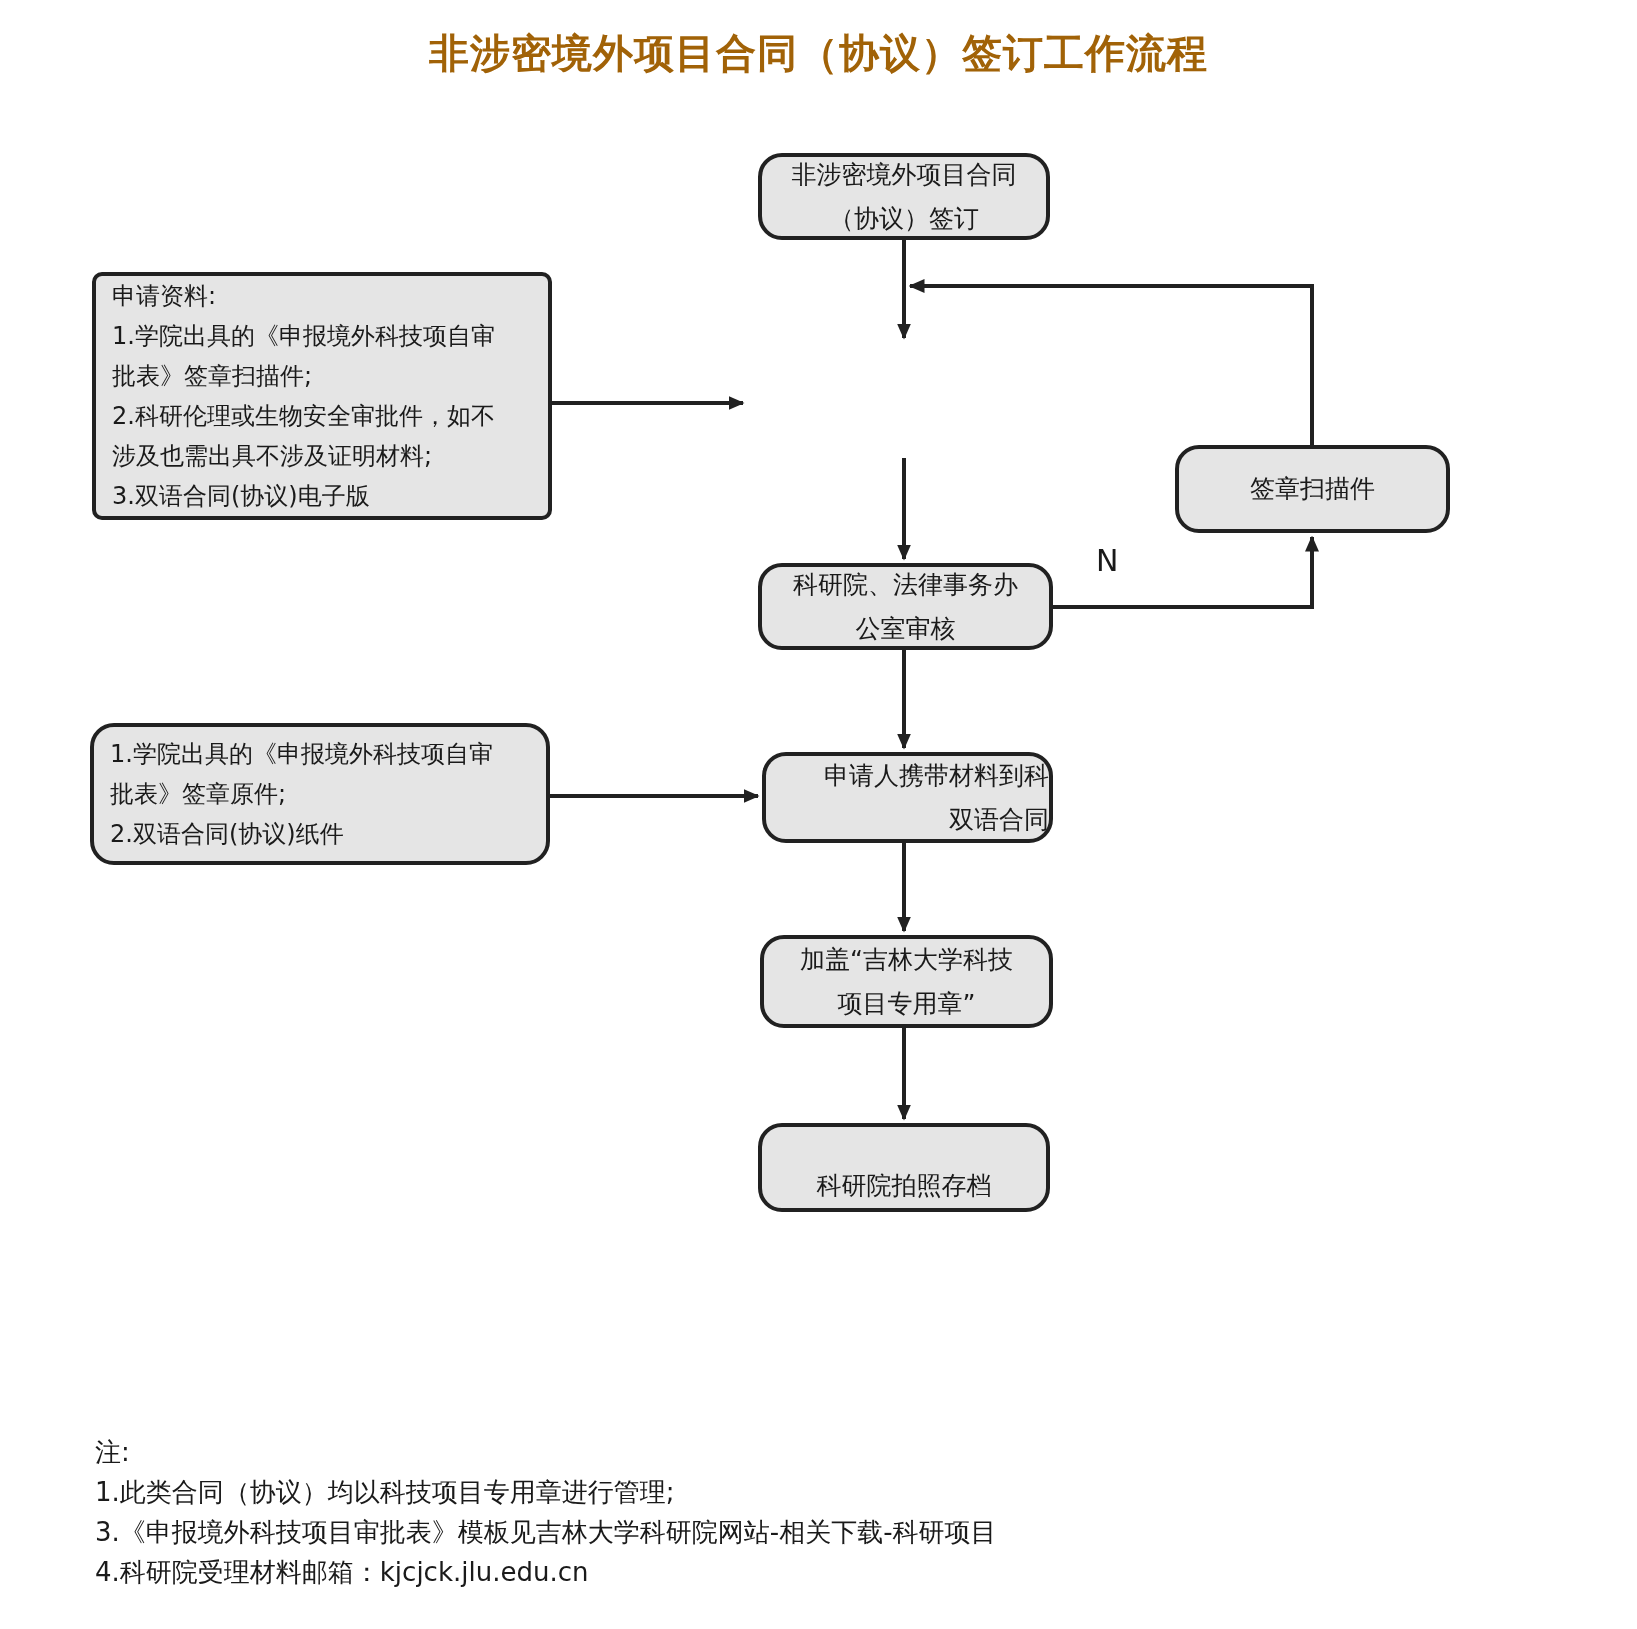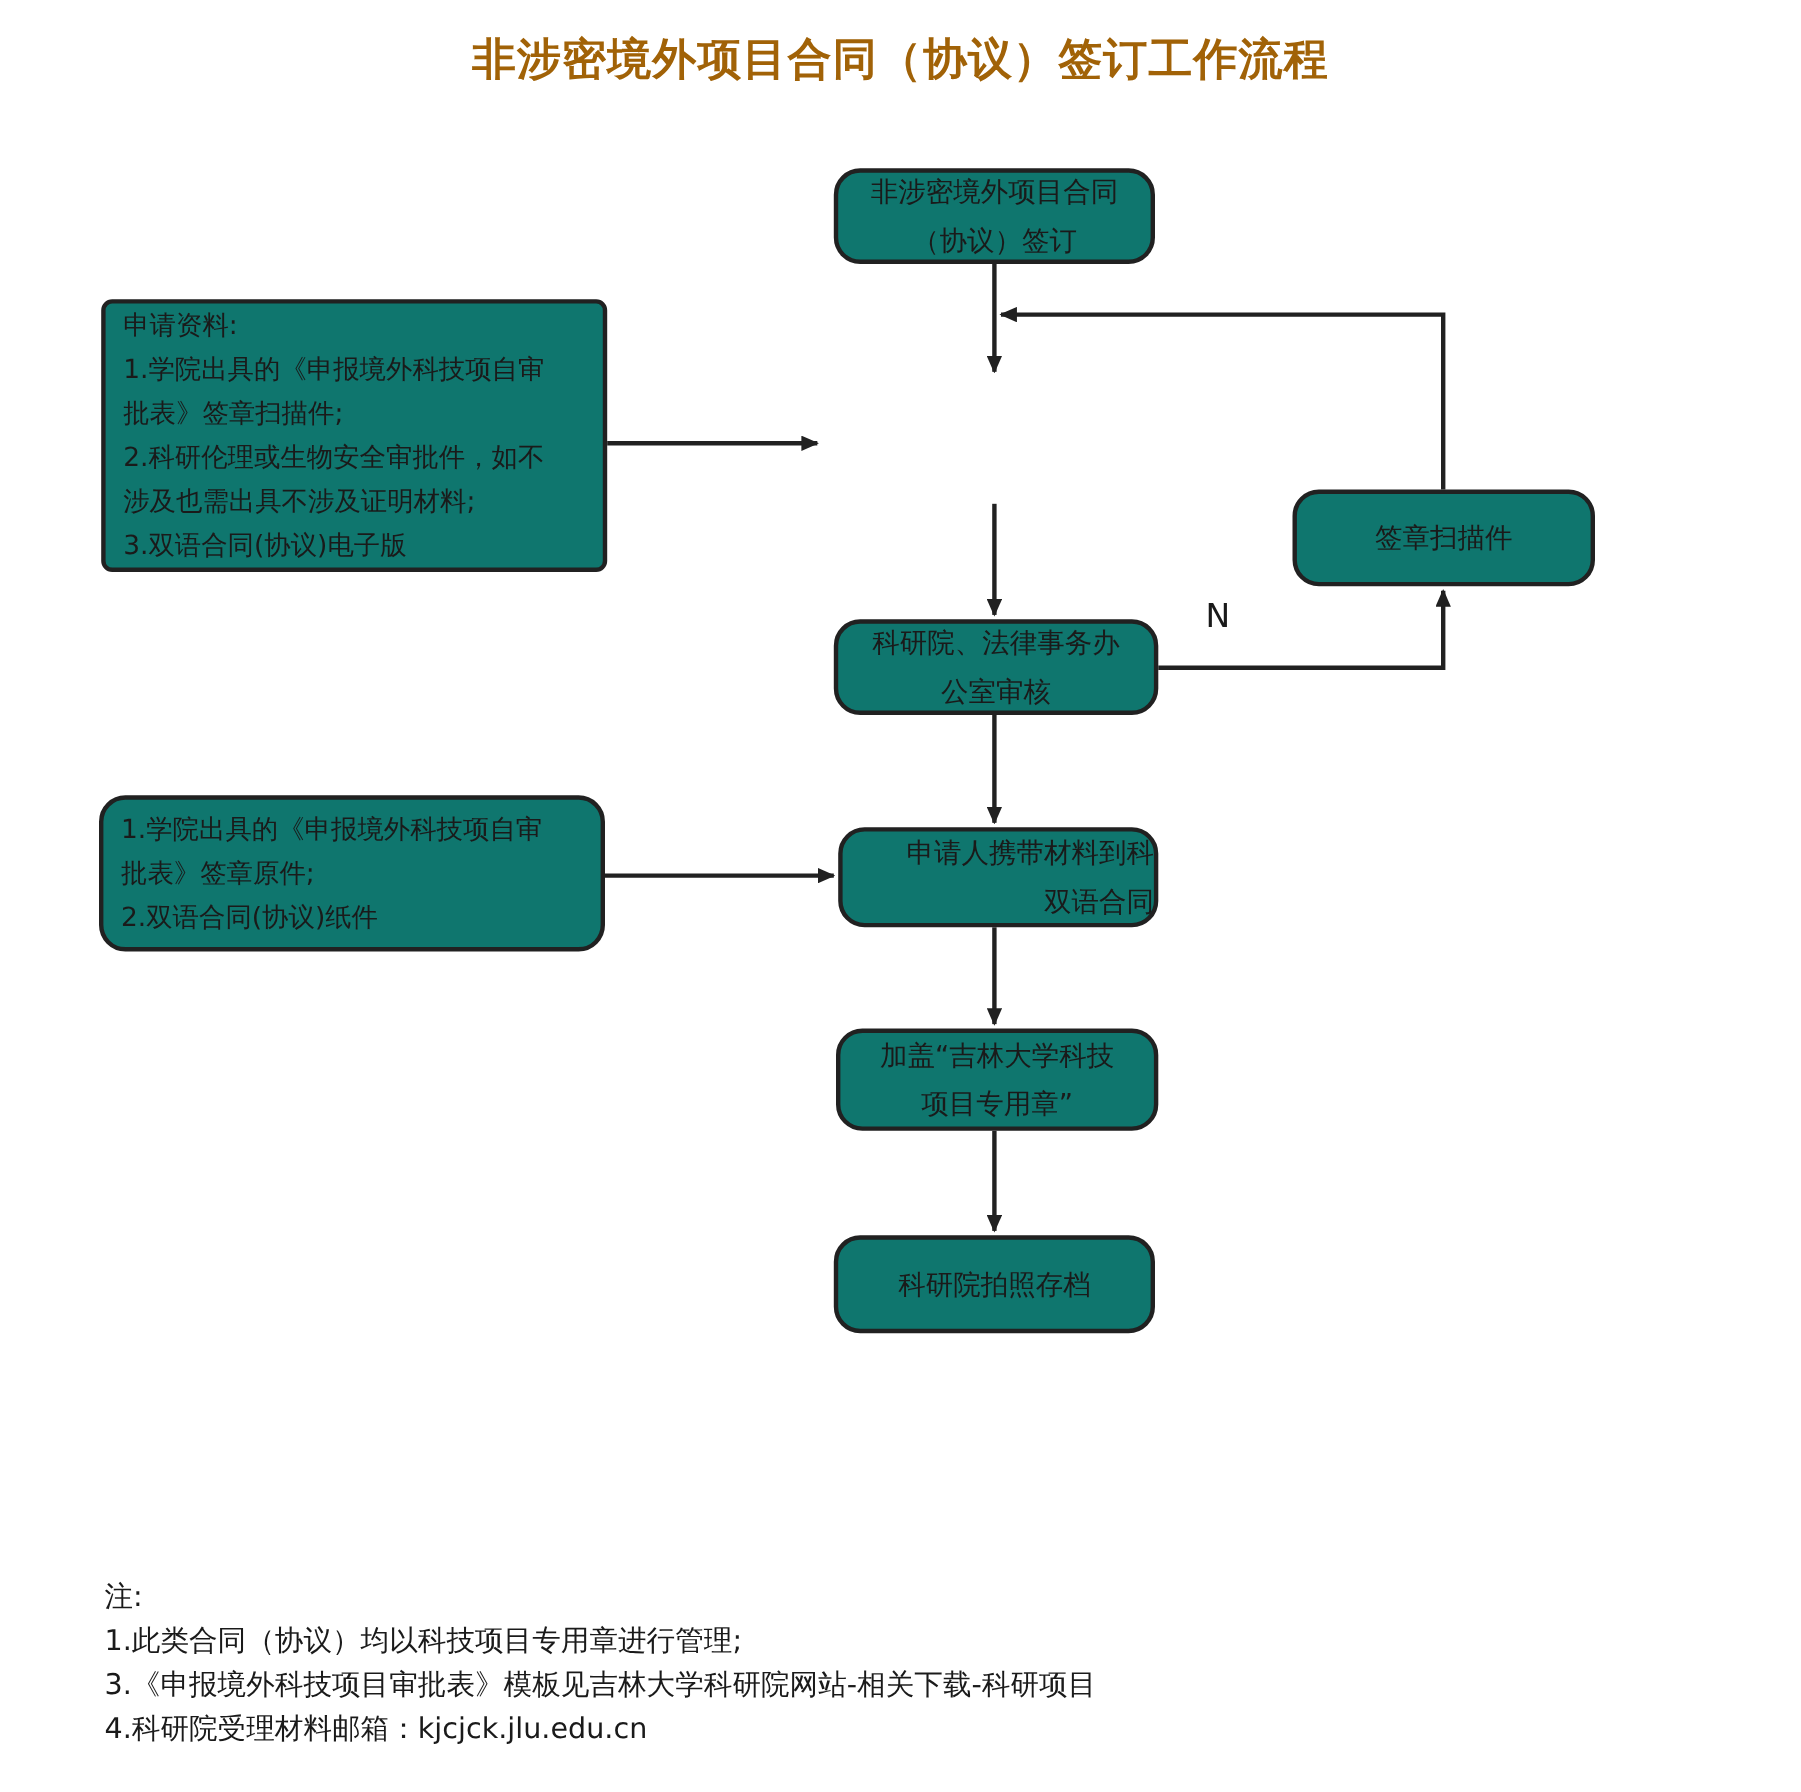--- a/index.html
+++ b/index.html
@@ -25,21 +25,21 @@
   #connectors {
     position: absolute;
     left: 0; top: 0;
     width: 1637px; height: 1629px;
   }
   .node {
     position: absolute;
     box-sizing: border-box;
     border: 4px solid #212121;
     border-radius: 24px;
-    background: #0f766e;
+    background: #e5e5e5;
     display: flex;
     flex-direction: column;
     justify-content: center;
     align-items: center;
     text-align: center;
     font-size: 25px;
     line-height: 44px;
     color: #1a1a1a;
   }
   .node .line { white-space: nowrap; }
@@ -52,21 +52,21 @@
     line-height: 40px;
   }
   #node-start    { left: 758px;  top: 153px;  width: 292px; height: 87px; }
   #node-mats-e   { left: 92px;   top: 272px;  width: 460px; height: 248px; border-radius: 10px; }
   #node-submit   { left: 747px;  top: 342px;  width: 311px; height: 116px; }
   #node-modify   { left: 1175px; top: 445px;  width: 275px; height: 88px; }
   #node-review   { left: 758px;  top: 563px;  width: 295px; height: 87px; align-items: center; }
   #node-mats-p   { left: 90px;   top: 723px;  width: 460px; height: 142px; }
   #node-bring    { left: 762px;  top: 752px;  width: 291px; height: 91px; align-items: flex-end; }
   #node-seal     { left: 760px;  top: 935px;  width: 293px; height: 93px; }
-  #node-archive  { left: 758px;  top: 1123px; width: 292px; height: 89px; }
+  #node-archive  { left: 758px;  top: 1123px; width: 292px; height: 89px; justify-content: flex-end; }
   #n-label {
     position: absolute;
     left: 1096px; top: 543px;
     font-size: 30px;
     color: #1a1a1a;
   }
   #notes {
     position: absolute;
     left: 95px; top: 1432px;
     font-size: 26px;

